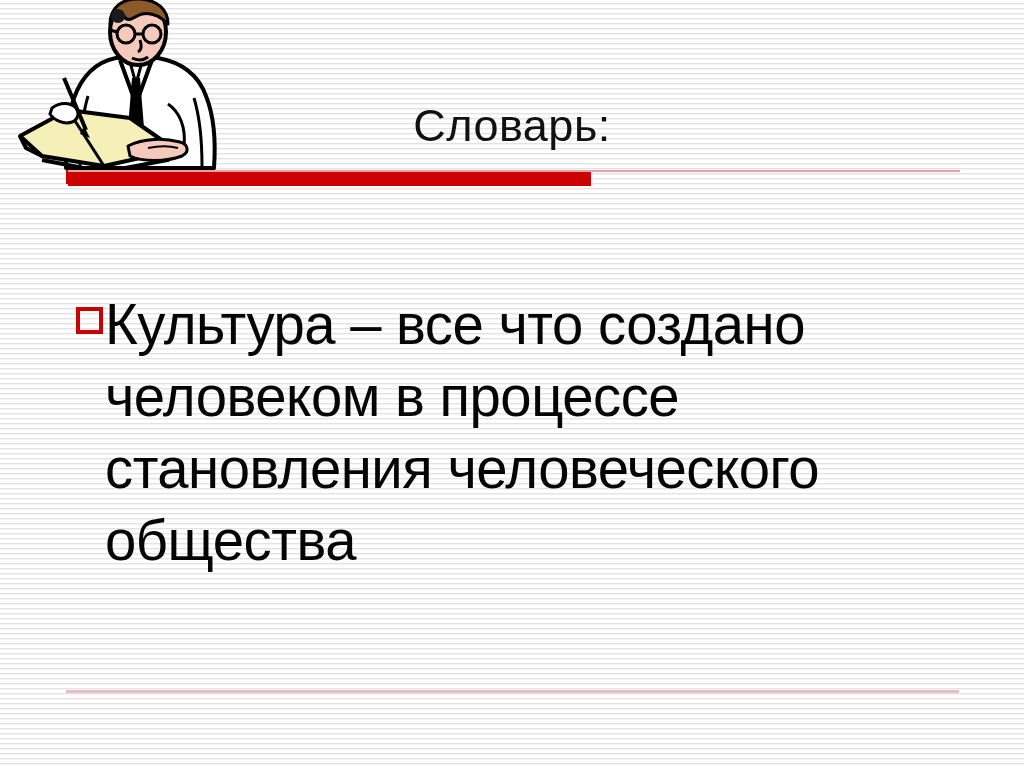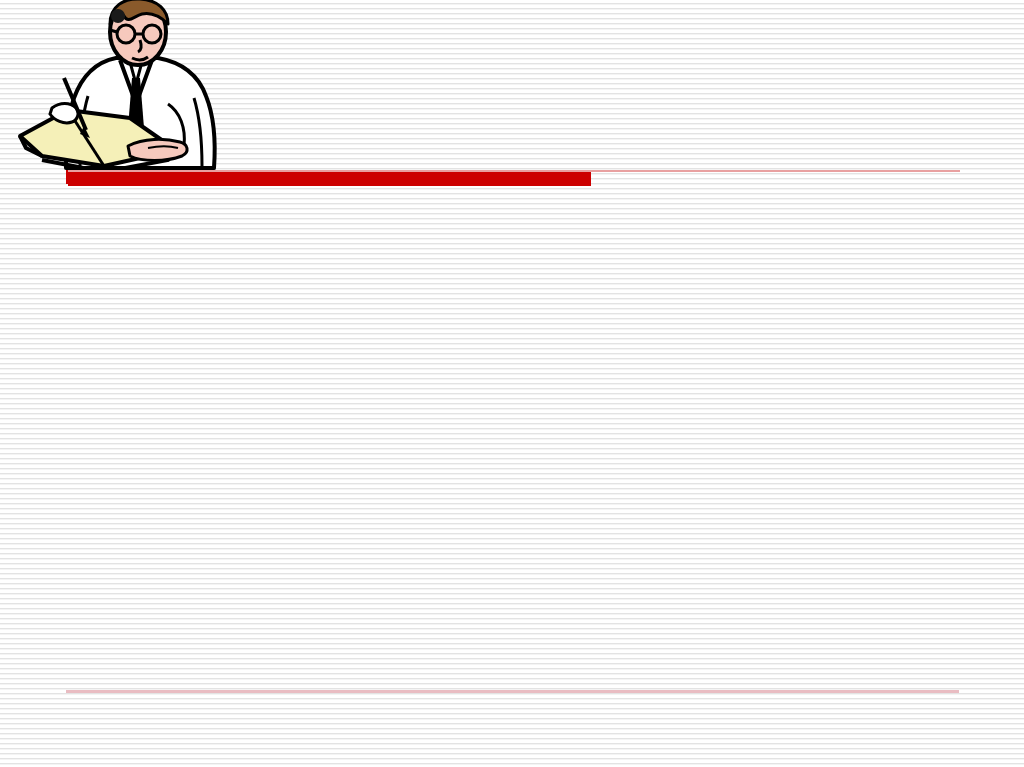--- a/index.html
+++ b/index.html
@@ -168,20 +168,29 @@
 
       <path d="M44 108 C52 102 62 102 68 108 C72 112 70 120 64 122 C56 125 46 120 42 114 Z" fill="#ffffff" stroke="#000000" stroke-width="3"></path>
       <path d="M56 78 L78 130" fill="none" stroke="#000000" stroke-width="4"></path>
       <path d="M76 126 L82 138 L72 134 Z" fill="#000000"></path>
 
       <path d="M120 146 C136 138 156 138 172 142 C180 144 182 152 174 156 C158 162 134 162 122 156 Z" fill="#f6c9bd" stroke="#000000" stroke-width="3" stroke-linejoin="round"></path>
       <path d="M140 148 C150 146 162 146 170 148" fill="none" stroke="#000000" stroke-width="2"></path>
     </svg>
   </div>
 
+  <div id="title-block">
+    <span id="slide-title">Словарь:</span>
+  </div>
 
   <div id="title-rule-thin"></div>
   <div id="title-rule-thick"></div>
 
+  <div id="body-block">
+    <div class="bullet-row">
+      <div id="bullet-square"></div>
+      <div id="body-text">Культура – все что создано человеком в процессе становления человеческого общества</div>
+    </div>
+  </div>
 
   <div id="bottom-rule"></div>
 
 </div>
 
 </body></html>

